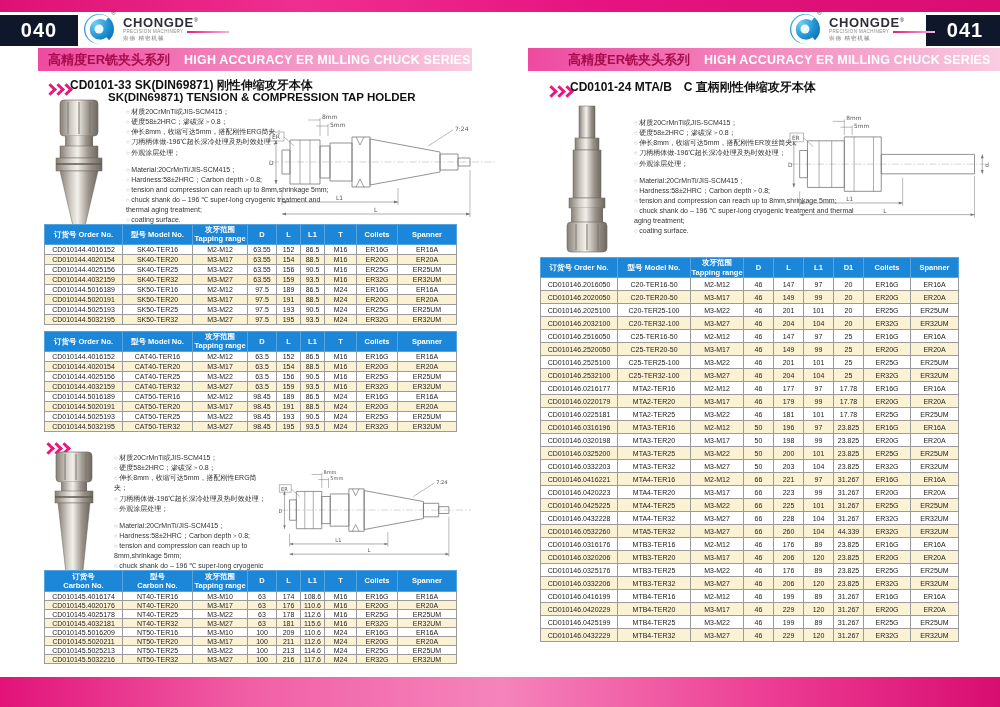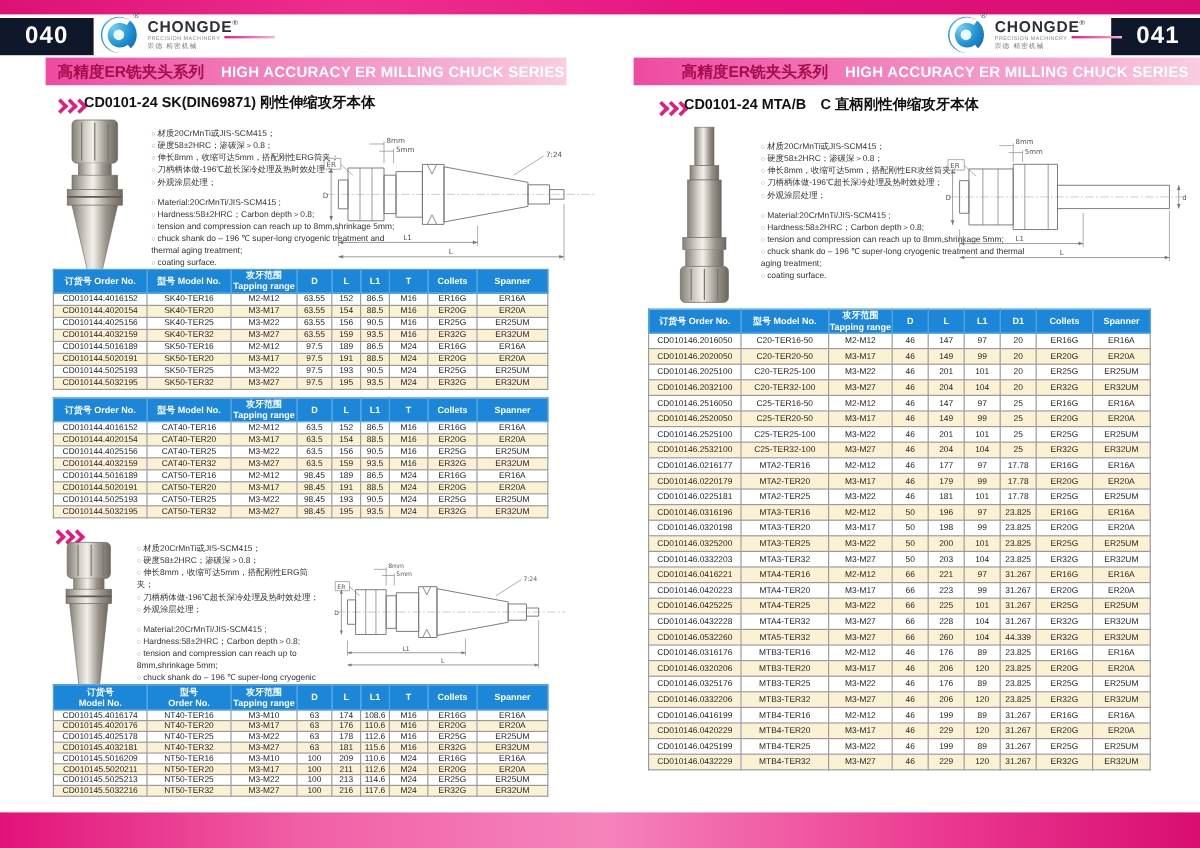--- a/index.html
+++ b/index.html
@@ -119,21 +119,22 @@
   <div class="abs banner" style="left:38px;width:424px;padding-left:10px">
     <span class="cn">高精度ER铣夹头系列</span>
     <span class="en">HIGH ACCURACY ER MILLING CHUCK SERIES</span>
   </div>
   <div class="abs banner" style="left:528px;width:434px;padding-left:40px">
     <span class="cn">高精度ER铣夹头系列</span>
     <span class="en">HIGH ACCURACY ER MILLING CHUCK SERIES</span>
   </div>
 
   <span class="abs chev" style="left:46px;top:80px"><i></i><i></i><i></i></span>
-  <div class="abs t1" style="left:70px;top:77px">CD0101-24  SK(DIN69871) 刚性伸缩攻牙本体</div>
+  <div class="abs t1" style="left:70px;top:77px">CD0101-33  SK(DIN69871) 刚性伸缩攻牙本体</div>
+  <div class="abs t2" style="left:108px;top:91px">SK(DIN69871) TENSION &amp; COMPRESSION TAP HOLDER</div>
 
   <svg class="abs" style="left:34px;top:98px" width="88" height="142" viewBox="0 0 88 142">
     <rect x="26" y="2" width="38" height="36" rx="4" fill="url(#gmetal)" stroke="#6b665e" stroke-width="0.6"></rect>
     <line x1="34" y1="4" x2="34" y2="36" stroke="#7c776e" stroke-width="1"></line>
     <line x1="45" y1="4" x2="45" y2="36" stroke="#7c776e" stroke-width="1"></line>
     <line x1="56" y1="4" x2="56" y2="36" stroke="#7c776e" stroke-width="1"></line>
     <rect x="31" y="38" width="28" height="10" fill="url(#gmetal)"></rect>
     <rect x="26" y="48" width="38" height="12" fill="url(#gmetal)" stroke="#6b665e" stroke-width="0.5"></rect>
     <rect x="22" y="60" width="46" height="13" fill="url(#gmetal)" stroke="#6b665e" stroke-width="0.5"></rect>
     <line x1="22" y1="66" x2="68" y2="66" stroke="#5f5a52" stroke-width="1.4"></line>
@@ -512,23 +513,23 @@
         <col style="width:29px">
         <col style="width:24px">
         <col style="width:24px">
         <col style="width:32px">
         <col style="width:41px">
         <col style="width:59px">
       </colgroup>
     <thead>
         <tr>
           <th>订货号
-Model No.</th>
+Carbon No.</th>
           <th>型号
-Order No.</th>
+Carbon No.</th>
           <th>攻牙范围
 Tapping range</th>
           <th>D</th>
           <th>L</th>
           <th>L1</th>
           <th>T</th>
           <th>Collets</th>
           <th>Spanner</th>
         </tr>
       </thead>

